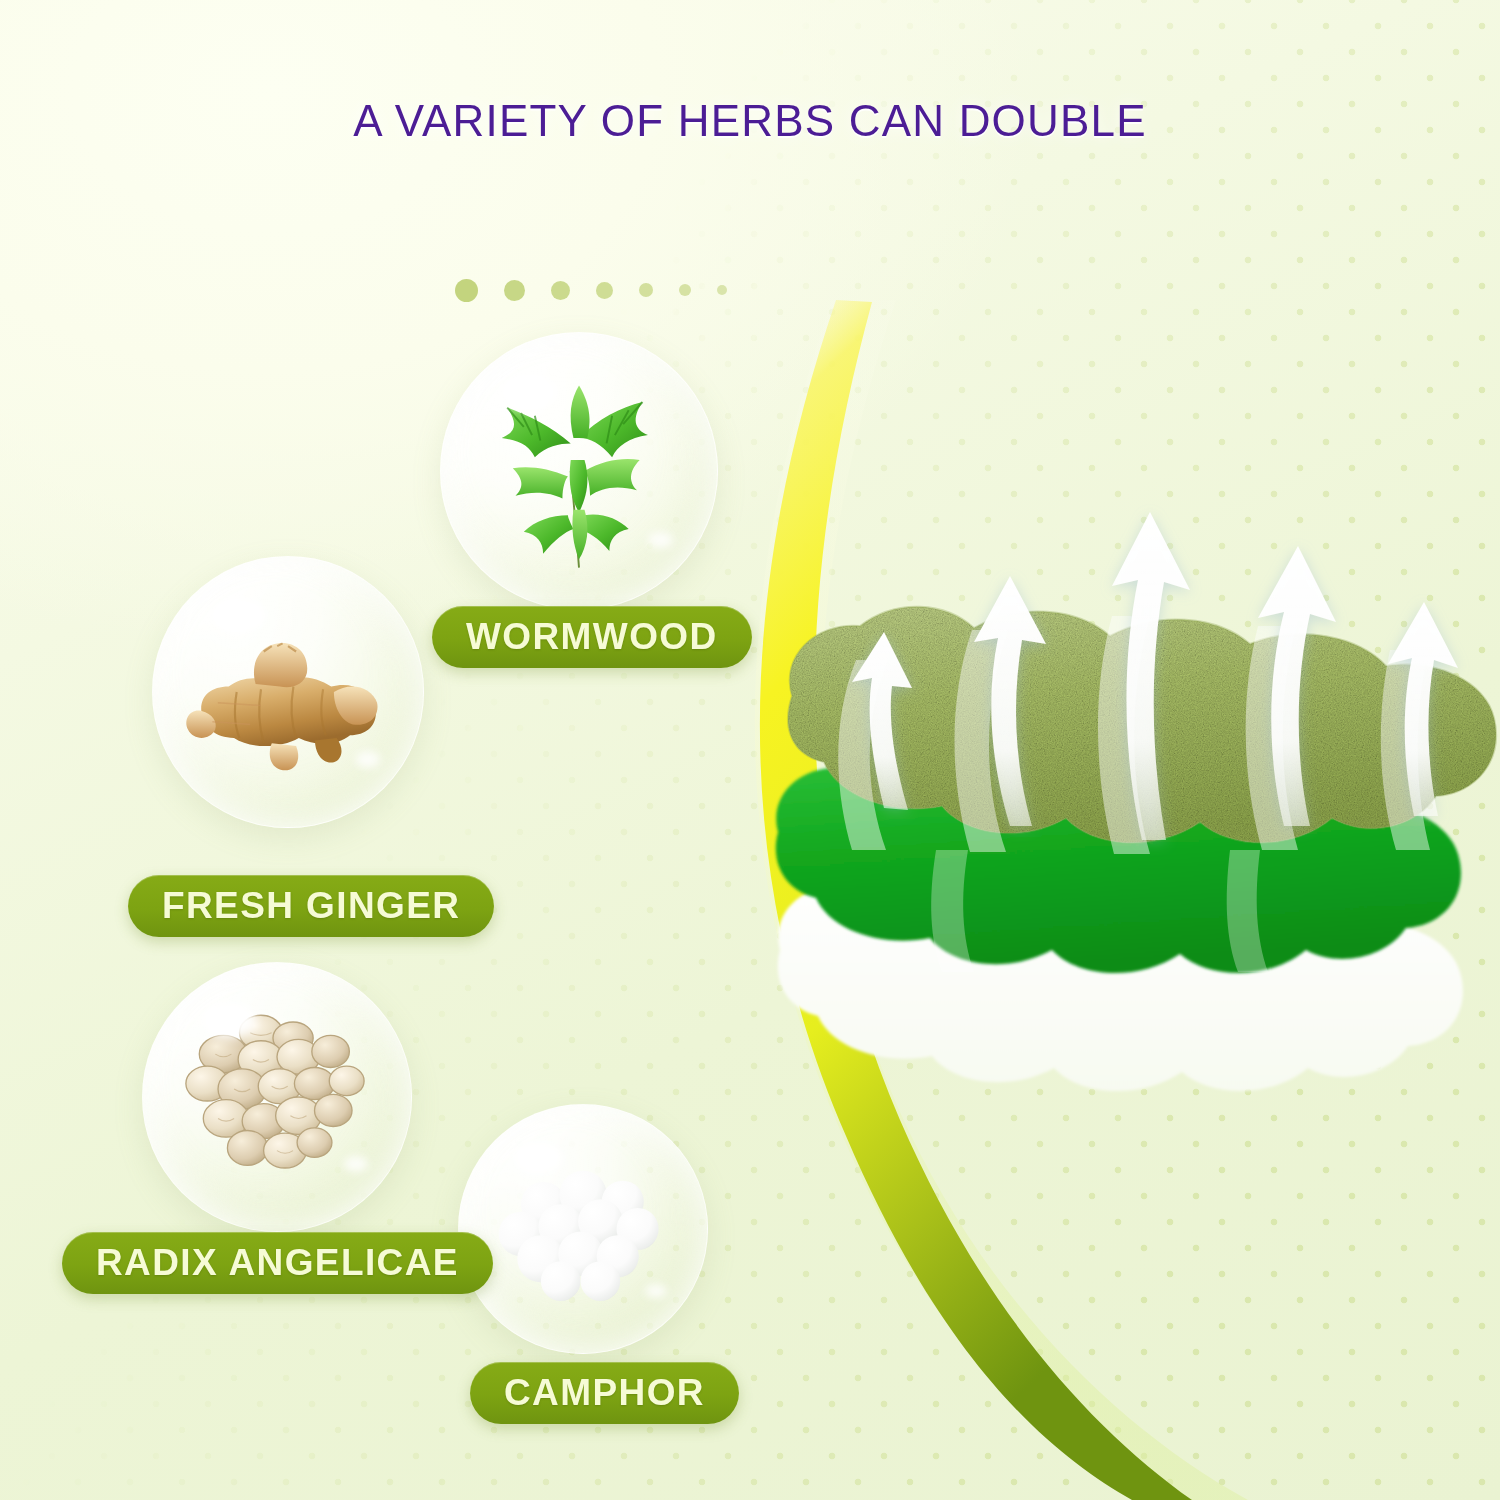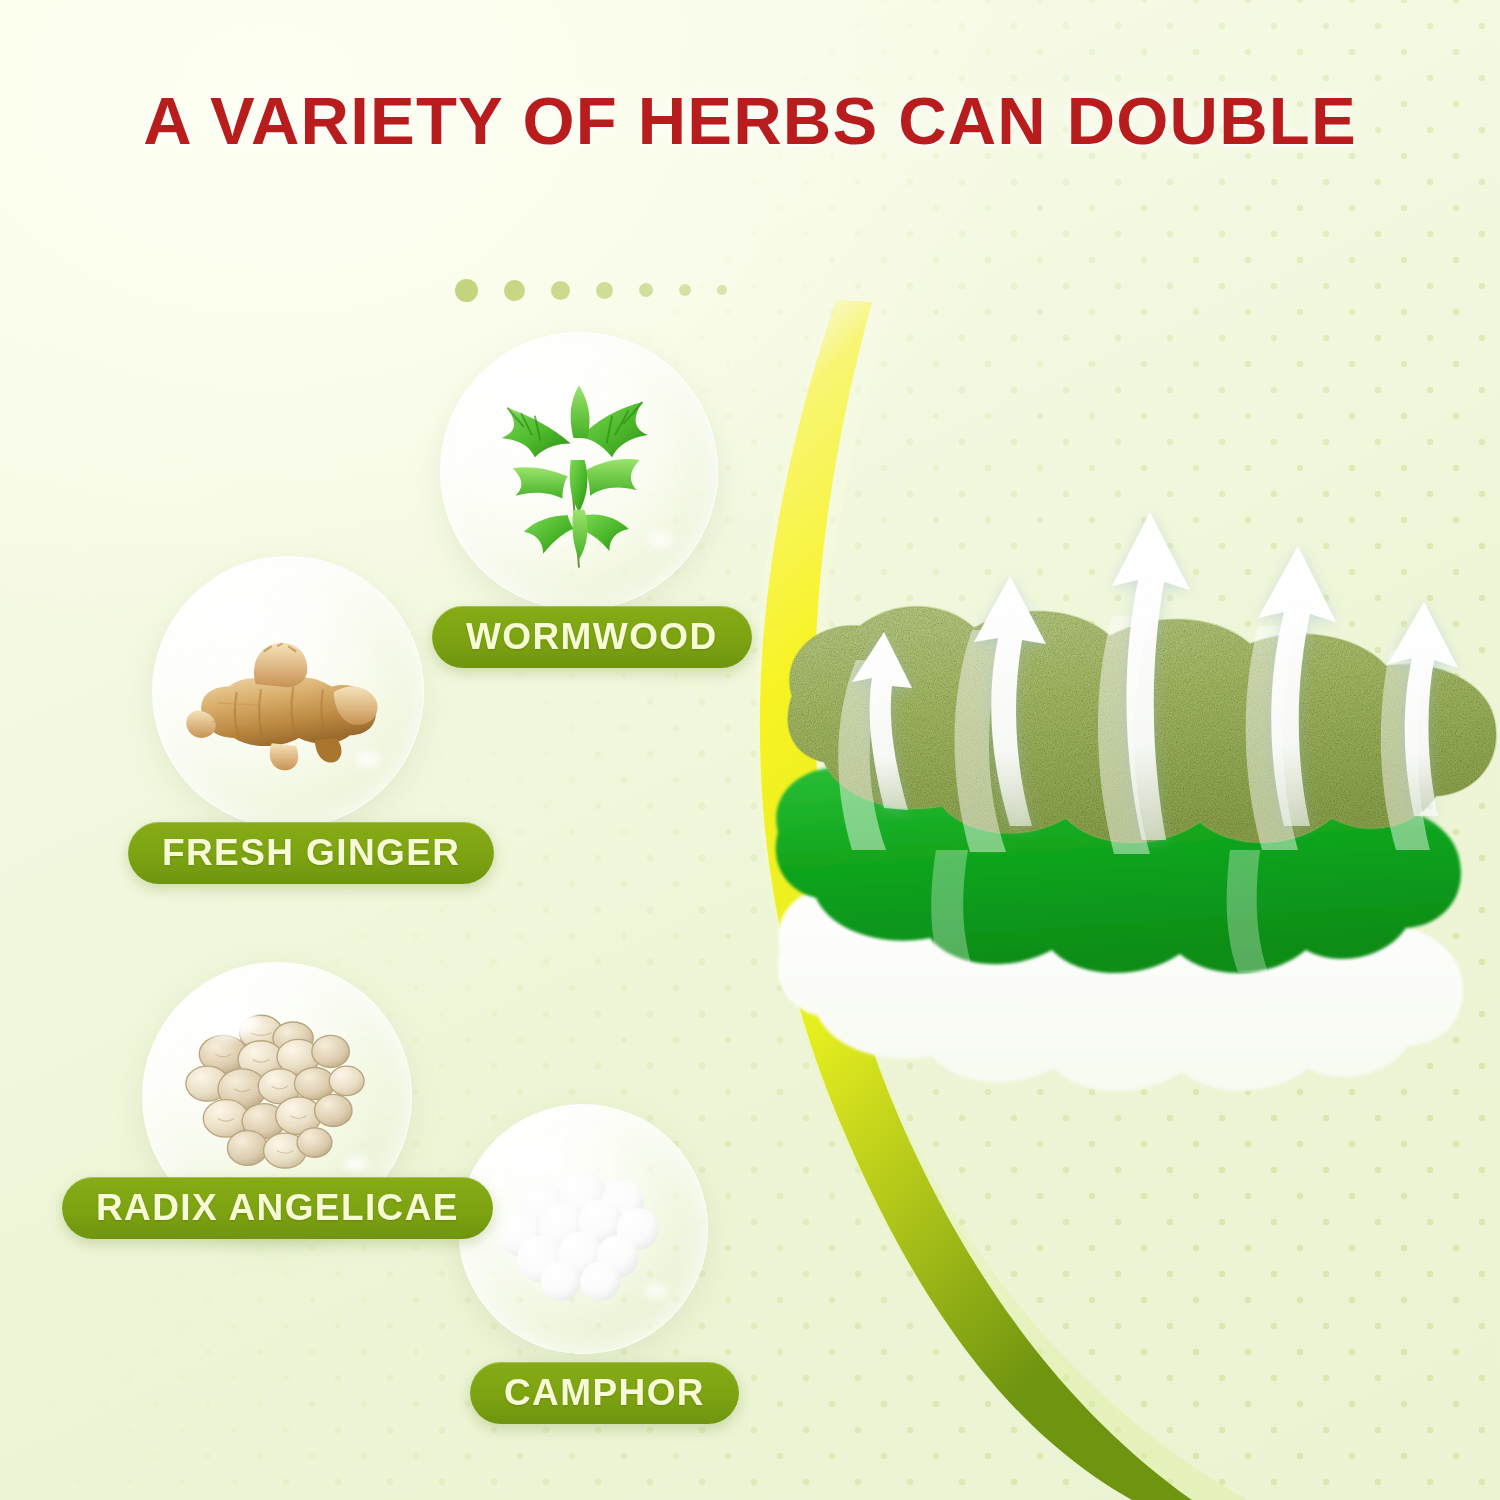--- a/index.html
+++ b/index.html
@@ -29,22 +29,22 @@
     opacity:.85;
   }
 
   
   #title {
     position:absolute; top:80px; left:0; width:1500px;
     text-align:center; z-index:12;
   }
   #title .line {
     display:block;
-    font-size:67px; font-weight:bold; letter-spacing:1.2px;
-    color:#b91c1c; line-height:82px;
+    font-size:44px; font-weight:normal; letter-spacing:1.2px;
+    color:#4c1d95; line-height:82px;
     text-shadow:0 2px 0 rgba(255,255,255,.85), 0 0 16px rgba(255,255,255,.9);
     white-space:nowrap;
   }
 
   
   #dot-row {
     position:absolute; top:270px; left:455px; width:420px; height:40px;
     display:flex; align-items:center; gap:26px; z-index:11;
   }
   #dot-row i { display:block; border-radius:50%; background:#c3d47e; }
@@ -286,24 +286,24 @@
       <circle cx="64" cy="61" r="8.5"></circle>
       <circle cx="41" cy="71" r="8"></circle>
       <circle cx="57" cy="71" r="8"></circle>
     </g>
   </svg>
 </div>
 
 <div class="chip" style="left:432px;top:606px;">
   <span>WORMWOOD</span>
 </div>
-<div class="chip" style="left:128px;top:822px;">
+<div class="chip" style="left:128px;top:875px;">
   <span>FRESH GINGER</span>
 </div>
-<div class="chip" style="left:62px;top:1177px;text-align:center;">
+<div class="chip" style="left:62px;top:1232px;text-align:center;">
   <span>RADIX ANGELICAE</span>
 </div>
 <div class="chip" style="left:470px;top:1362px;align-items:center;">
   <span>CAMPHOR</span>
 </div>
 
 <div id="patch">
 <svg viewBox="0 0 740 680">
   <defs>
     <linearGradient id="topLayer" x1="0" y1="0" x2="0.25" y2="1">

